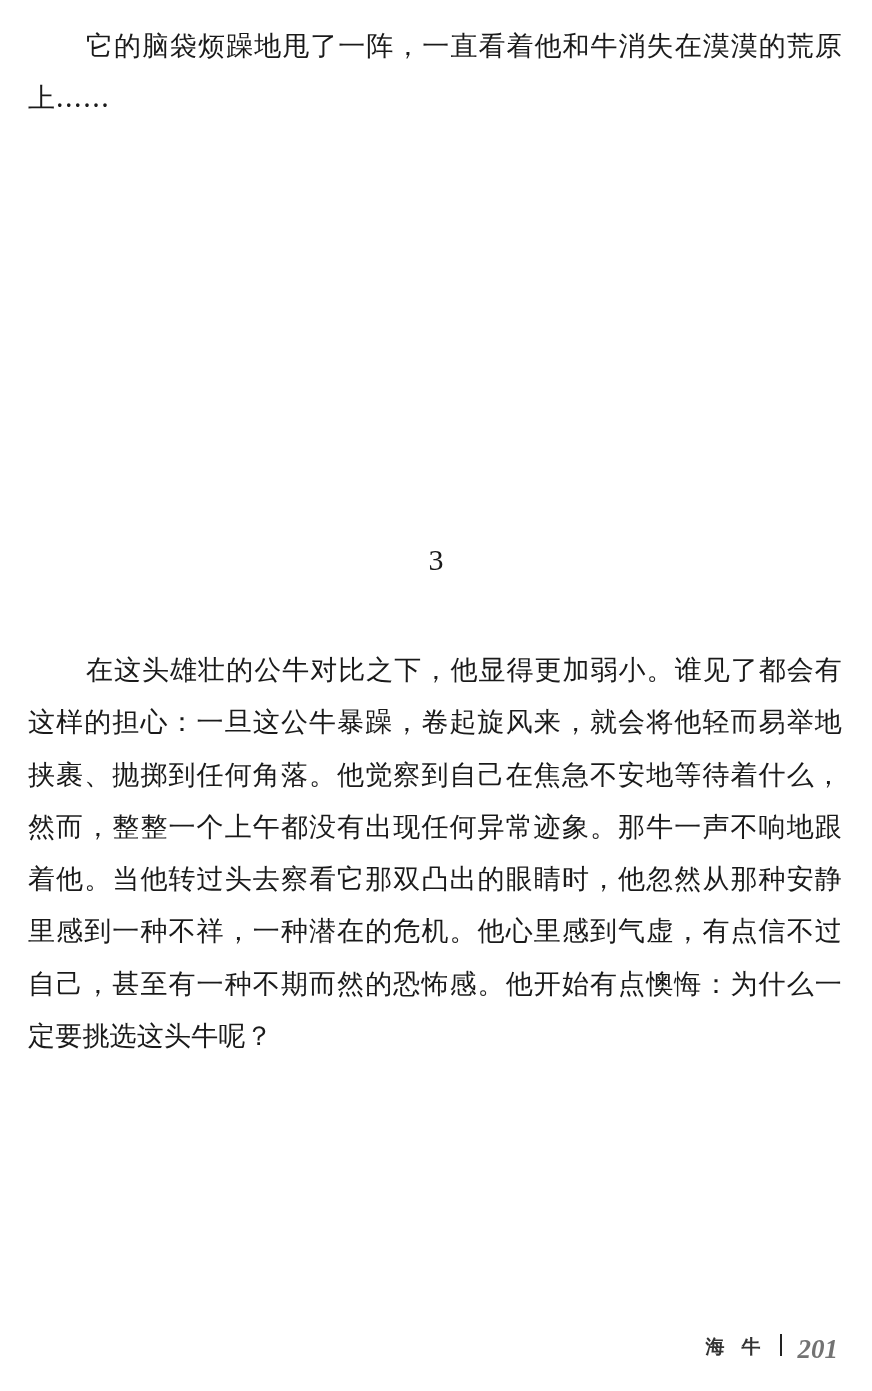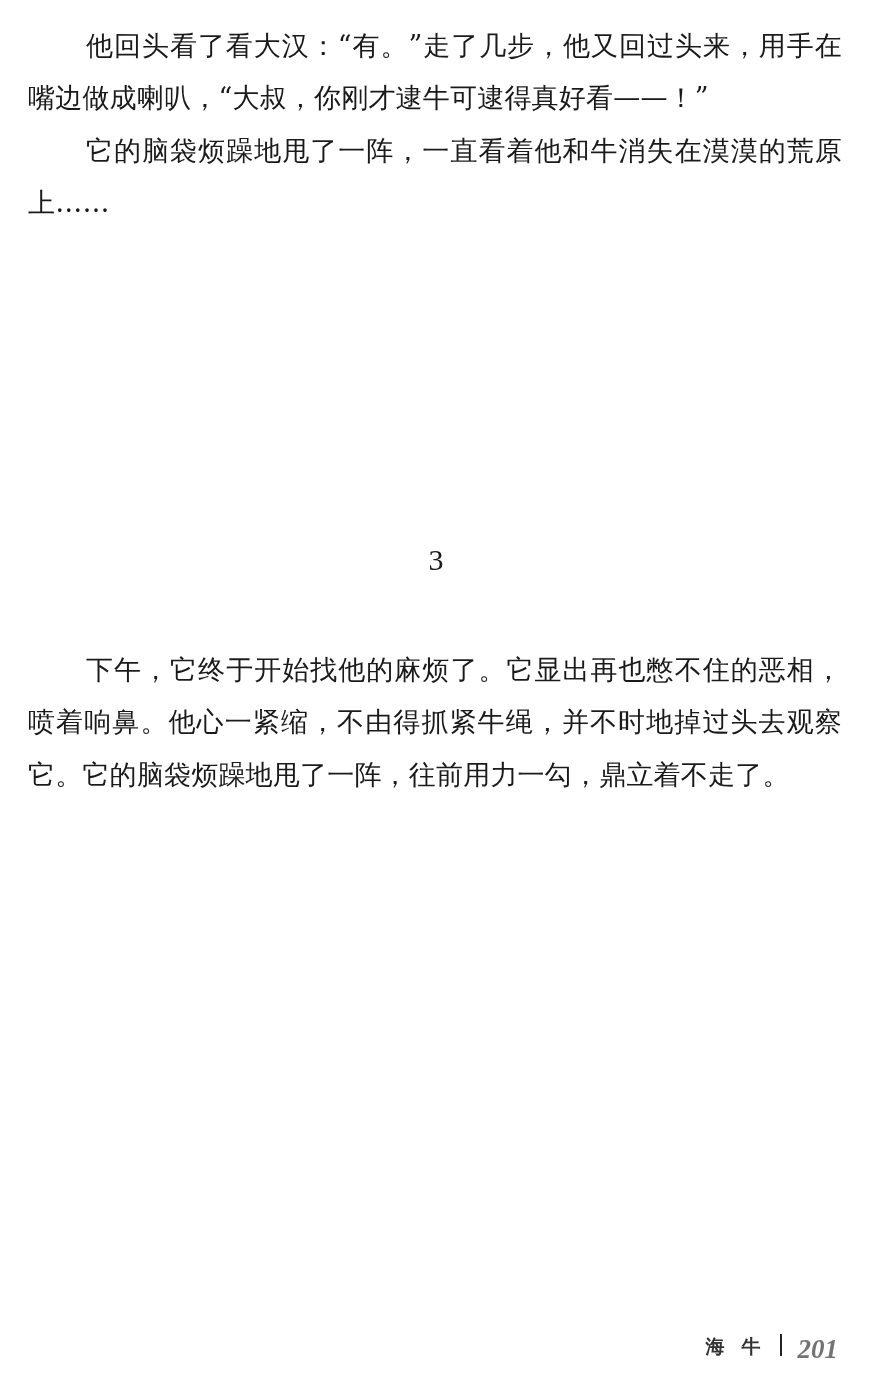--- a/index.html
+++ b/index.html
@@ -71,27 +71,26 @@
       font-family: "Liberation Serif", "DejaVu Serif", serif;
       font-style: italic;
       font-size: 27px;
       color: #737373;
     }
   </style>
 </head>
 <body>
 
 <div class="page">
-  <p class="para">他回头看了看大汉：“有。”走了几步，他又回过头来，用手在嘴边做成喇叭，“大叔，你刚才逮牛可逮得真好看——！”</p>
   <p class="para">它的脑袋烦躁地甩了一阵，一直看着他和牛消失在漠漠的荒原上……</p>
 </div>
 
 <div class="section">3</div>
 
 <div class="page2">
-  <p class="para">下午，它终于开始找他的麻烦了。它显出再也憋不住的恶相，喷着响鼻。他心一紧缩，不由得抓紧牛绳，并不时地掉过头去观察它。它的脑袋烦躁地甩了一阵，往前用力一勾，鼎立着不走了。</p>
+  <p class="para">在这头雄壮的公牛对比之下，他显得更加弱小。谁见了都会有这样的担心：一旦这公牛暴躁，卷起旋风来，就会将他轻而易举地挟裹、抛掷到任何角落。他觉察到自己在焦急不安地等待着什么，然而，整整一个上午都没有出现任何异常迹象。那牛一声不响地跟着他。当他转过头去察看它那双凸出的眼睛时，他忽然从那种安静里感到一种不祥，一种潜在的危机。他心里感到气虚，有点信不过自己，甚至有一种不期而然的恐怖感。他开始有点懊悔：为什么一定要挑选这头牛呢？</p>
 </div>
 
 <div class="footer">
   <span class="title">海牛</span>
   <span class="sep"></span>
   <span class="num">201</span>
 </div>
 
 </body></html>

